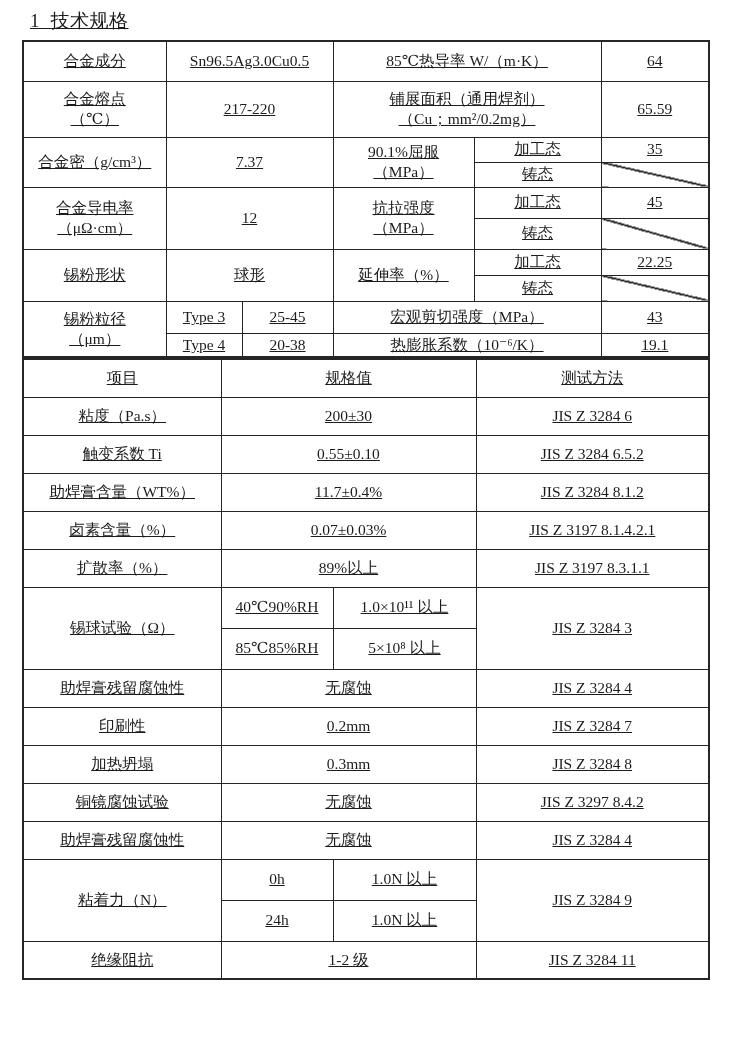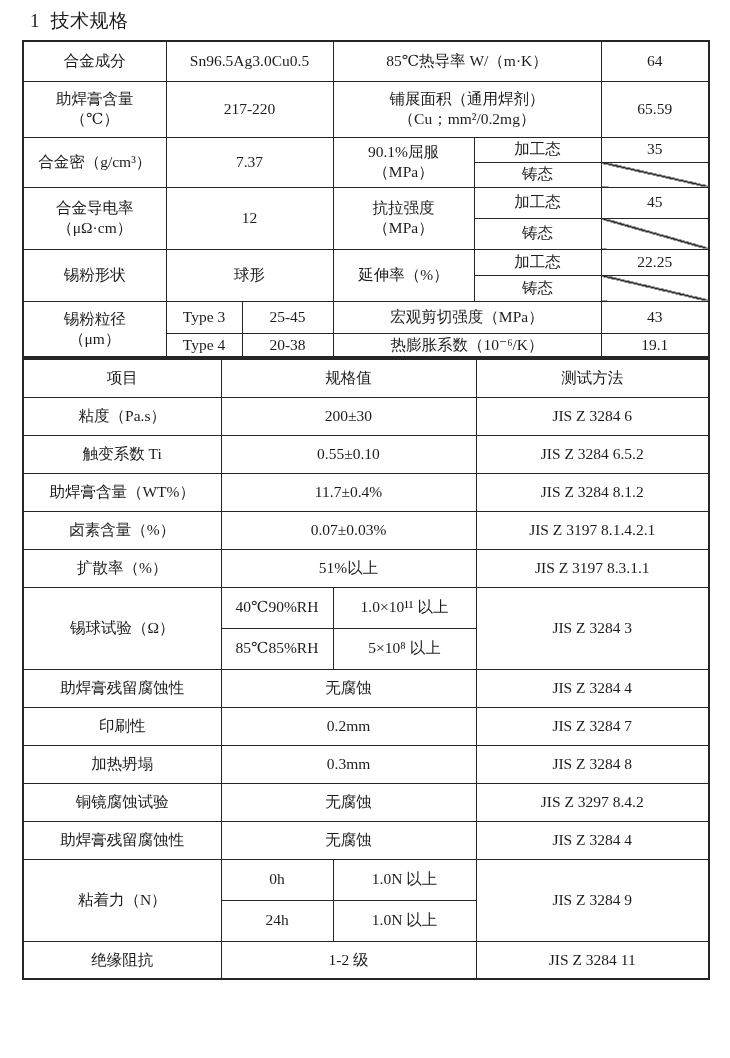--- a/index.html
+++ b/index.html
@@ -2,21 +2,21 @@
 <html><head>
 <meta charset="utf-8">
 <style>
   html,body{margin:0;padding:0;background:#ffffff;}
   body{
     width:730px;height:1058px;
     font-family:"Liberation Serif","DejaVu Serif",serif;
     color:#1c1c1c;
     -webkit-font-smoothing:antialiased;
   }
-  .page{padding:4px 22px 8px 22px;}
+  .page{padding:4px 22px 8px 22px;text-decoration:underline;}
   .heading{
     font-size:19px;
     white-space:pre;
     padding:4px 0 6px 8px;
     letter-spacing:0.5px;
   }
   .heading.h2{padding-top:12px;}
   table{
     border-collapse:collapse;
     table-layout:fixed;
@@ -58,21 +58,21 @@
     </colgroup>
     <tbody>
       <tr style="height:40px">
         <td>合金成分</td>
         <td colspan="2">Sn96.5Ag3.0Cu0.5</td>
         <td colspan="2">85℃热导率 W/（m·K）</td>
         <td>64</td>
       </tr>
       <tr style="height:56px">
         <td>
-          <div>助焊膏含量</div>
+          <div>合金熔点</div>
           <div>（℃）</div>
         </td>
         <td colspan="2">217-220</td>
         <td colspan="2">
           <div>铺展面积（通用焊剂）</div>
           <div>（Cu；mm²/0.2mg）</div>
         </td>
         <td>65.59</td>
       </tr>
       <tr style="height:25px">
@@ -165,21 +165,21 @@
         <td colspan="2">11.7±0.4%</td>
         <td>JIS Z 3284 8.1.2</td>
       </tr>
       <tr style="height:38px">
         <td>卤素含量（%）</td>
         <td colspan="2">0.07±0.03%</td>
         <td>JIS Z 3197 8.1.4.2.1</td>
       </tr>
       <tr style="height:38px">
         <td>扩散率（%）</td>
-        <td colspan="2">51%以上</td>
+        <td colspan="2">89%以上</td>
         <td>JIS Z 3197 8.3.1.1</td>
       </tr>
       <tr style="height:41px">
         <td rowspan="2">锡球试验（Ω）</td>
         <td>40℃90%RH</td>
         <td>1.0×10¹¹ 以上</td>
         <td rowspan="2">JIS Z 3284 3</td>
       </tr>
       <tr style="height:41px">
         <td>85℃85%RH</td>

